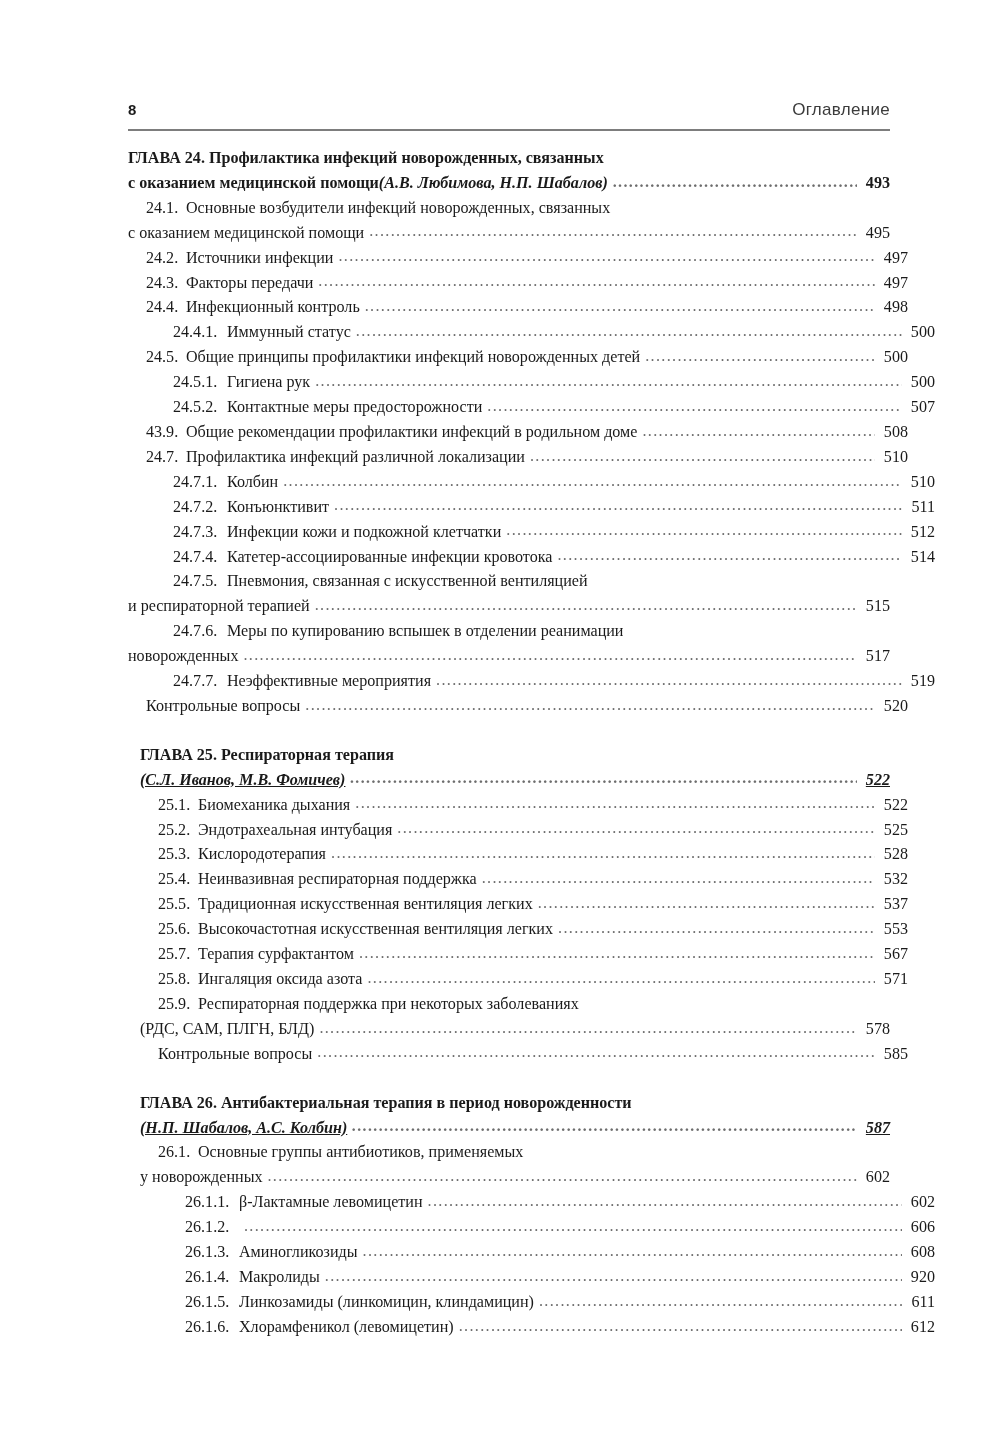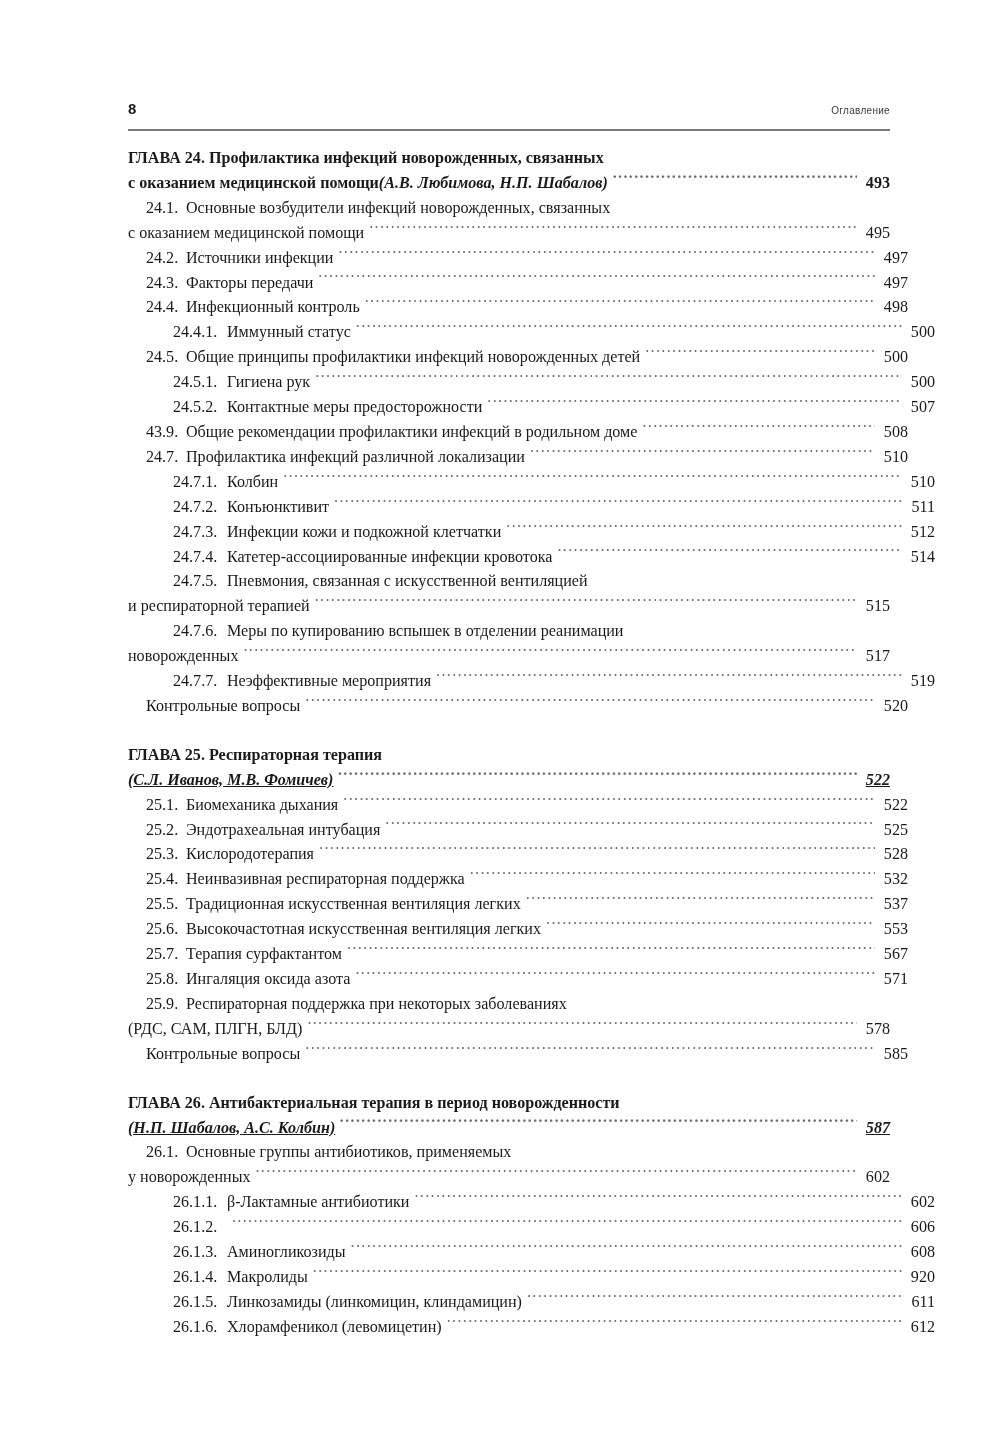--- a/index.html
+++ b/index.html
@@ -36,21 +36,21 @@
     justify-content: space-between;
     font-family: "Liberation Sans", "DejaVu Sans", sans-serif;
   }
   .folio {
     font-size: 15px;
     font-weight: 700;
     color: #1a1a1a;
     letter-spacing: 0.2px;
   }
   .head-title {
-    font-size: 10px;
+    font-size: 17px;
     font-weight: 400;
     color: #3b3b3b;
     letter-spacing: 0.3px;
   }
   .head-rule {
     position: absolute;
     left: 128px;
     top: 129px;
     width: 762px;
     height: 2px;
@@ -61,26 +61,26 @@
   .toc {
     position: absolute;
     left: 128px;
     top: 146px;
     width: 762px;
     font-size: 16.1px;
     line-height: 24.9px;
   }
 
   .block { margin: 0 0 0 0; }
-  .block + .block { margin-top: 24px; }
+  .block + .block { margin-top: 24px; margin-left: 12px; }
 
   
   .line {
     display: flex;
-    align-items: flex-start;
+    align-items: flex-end;
     width: 100%;
     white-space: nowrap;
   }
 
   
   .lvl-0 { padding-left: 0; }
   .lvl-1 { padding-left: 18px; }
   .lvl-2 { padding-left: 45px; }
   
   .cont  { padding-left: 0; }
@@ -369,21 +369,21 @@
           <span class="num">26.1.</span>
           <span class="txt">Основные группы антибиотиков, применяемых</span>
         </div>
         <div class="line cont">
           <span class="txt">у новорожденных</span>
           <span class="leader"></span>
           <span class="pg">602</span>
         </div>
         <div class="line lvl-2">
           <span class="num">26.1.1.</span>
-          <span class="txt">β-Лактамные антибиотики</span>
+          <span class="txt">β-Лактамные левомицетин</span>
           <span class="leader"></span>
           <span class="pg">602</span>
         </div>
         <div class="line lvl-2">
           <span class="num">26.1.2.</span>
           <span class="leader"></span>
           <span class="pg">606</span>
         </div>
         <div class="line lvl-2">
           <span class="num">26.1.3.</span>

